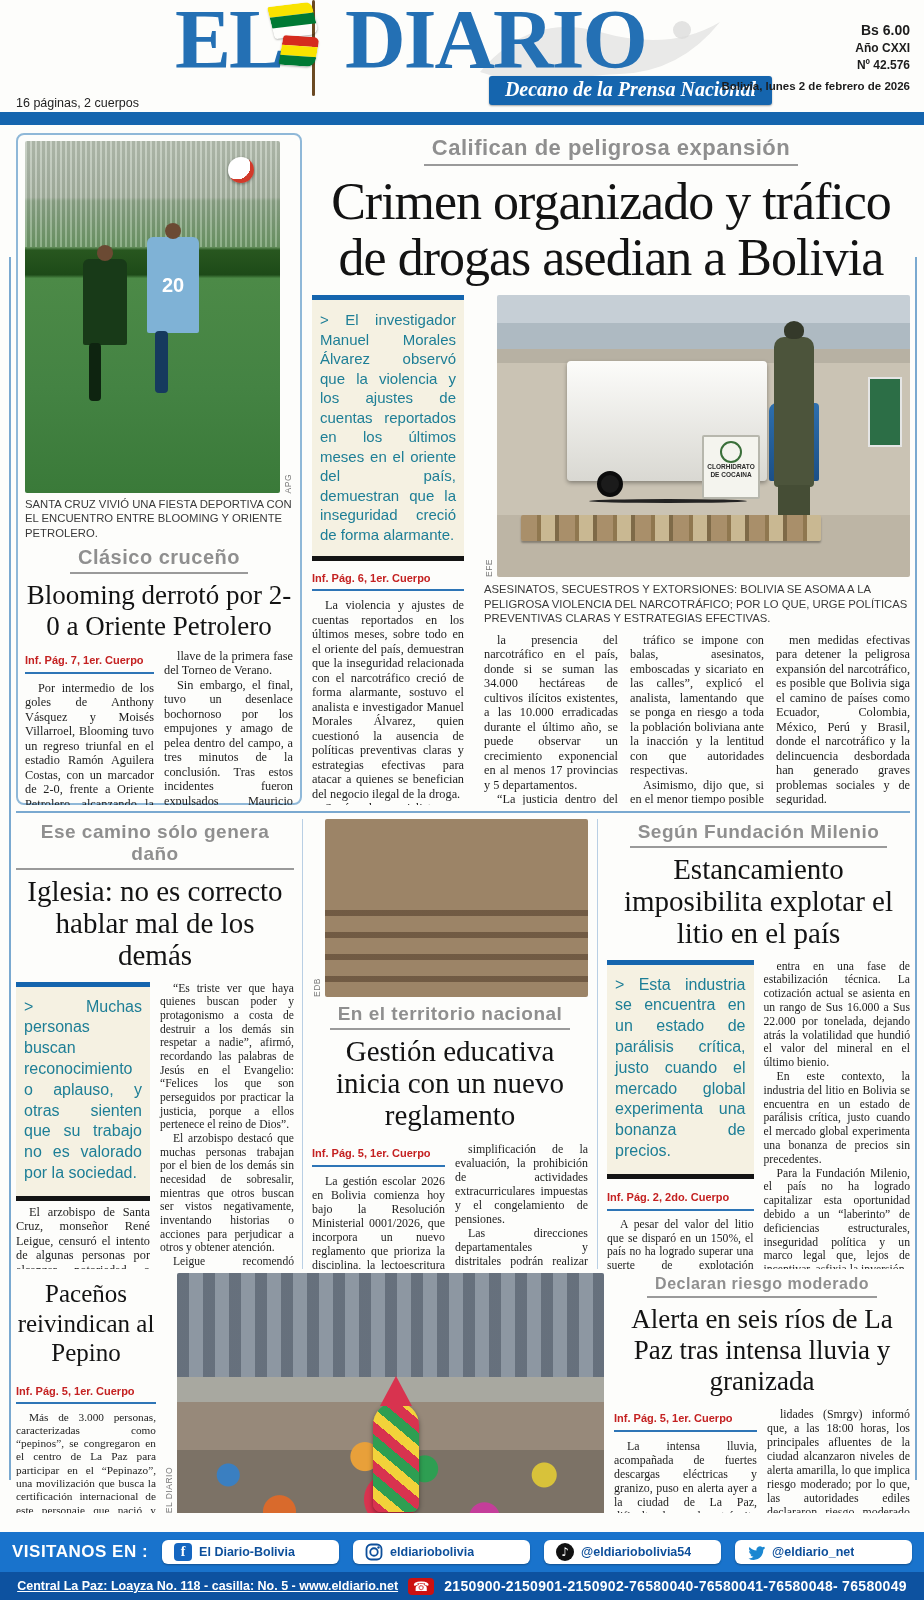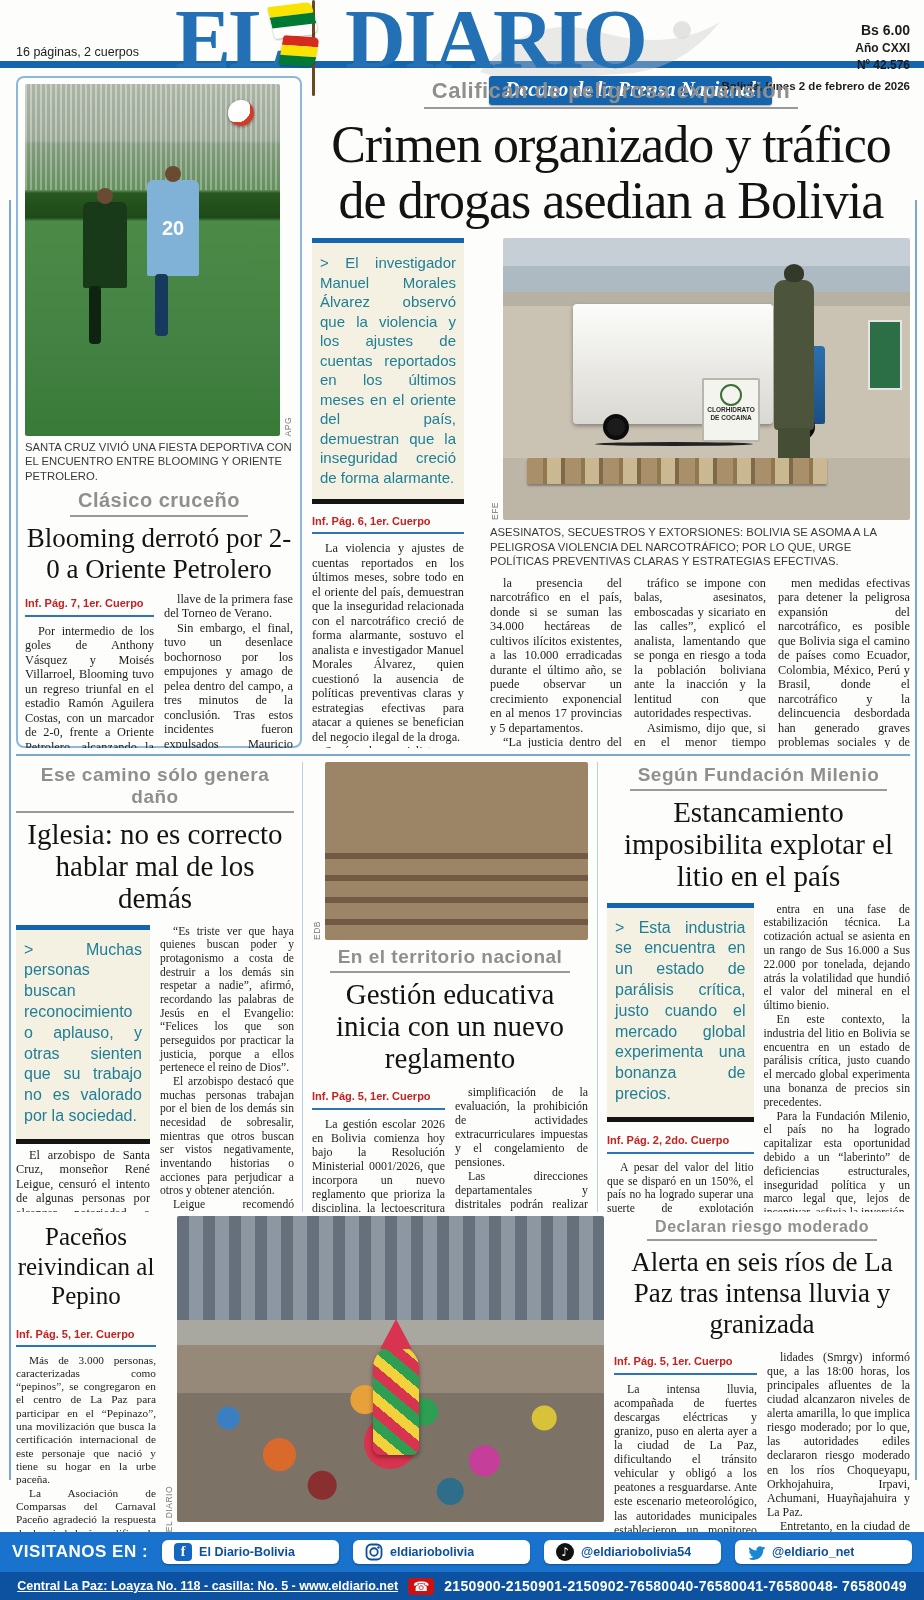--- a/index.html
+++ b/index.html
@@ -85,21 +85,21 @@
   .ball { position:absolute; right:26px; top:16px; width:26px; height:26px; border-radius:50%;
     background:radial-gradient(circle at 35% 35%, #fff 0 55%, #d23a2a 56% 100%); box-shadow:0 1px 3px rgba(0,0,0,.4); }
   .futbol-caption-row { display:flex; gap:3px; }
   .futbol-headline { font-size:27px; line-height:1.12; margin:4px 0 8px; }
   .cols2 { display:flex; gap:10px; }
   .cols2 .col { flex:1; min-width:0; }
   
   .main-article { flex:1; min-width:0; padding-left:10px; display:flex; flex-direction:column; }
   .main-kicker span { font-size:22px; }
   .main-headline { font-size:52px; line-height:1.07; letter-spacing:-1px; margin:2px 0 10px; }
-  .main-row { display:flex; gap:26px; flex:1; min-height:0; }
+  .main-row { display:flex; gap:20px; flex:1; min-height:0; }
   .main-col1 { width:152px; flex:none; display:flex; flex-direction:column; }
   .main-col1 .blurb { font-size:15px; margin-bottom:6px; }
   .main-right { flex:1; min-width:0; display:flex; flex-direction:column; }
   .drug-row { display:flex; gap:3px; }
   .photo-drug { flex:1; height:282px;
     background:linear-gradient(#c6cfd6 0 10%, #aebac2 10% 19%, #b7b1a3 19% 24%, #cac3b4 24% 78%, #bdb5a5 78% 100%); }
   .truck-box { position:absolute; left:70px; top:66px; width:200px; height:120px; background:linear-gradient(#fcfcfa, #d9d8d2); border-radius:4px; box-shadow:0 2px 4px rgba(0,0,0,.35); }
   .truck-box::before { content:""; position:absolute; right:-52px; bottom:0; width:50px; height:78px;
     background:linear-gradient(#2d6fae,#1b4f86); border-radius:8px 4px 2px 2px; }
   .truck-box::after { content:""; position:absolute; left:16px; bottom:-14px; width:170px; height:0;
@@ -134,21 +134,21 @@
       radial-gradient(circle at 70% 43%, #241d18 0 7px, transparent 8px),
       radial-gradient(circle at 86% 46%, #2c2420 0 7px, transparent 8px),
       radial-gradient(circle at 26% 62%, #241d18 0 8px, transparent 9px),
       radial-gradient(circle at 62% 64%, #2c2420 0 8px, transparent 9px),
       linear-gradient(#d8d8d2 0 26%, #b9ab97 26% 34%, #a08succeeds 0, #a0876b 34% 52%, #8a7156 52% 72%, #6f5a43 72% 100%);
     background-color:#9c8467;
   }
   .photo-classroom::after { content:""; position:absolute; left:0; right:0; bottom:0; height:58%;
     background:repeating-linear-gradient(180deg, transparent 0 16px, rgba(60,40,25,.45) 16px 22px); }
   
-  .bottom-band { display:flex; height:316px; overflow:hidden; margin-top:4px; }
+  .bottom-band { display:flex; height:240px; overflow:hidden; margin-top:4px; }
   .pepino-col { width:148px; flex:none; padding-right:8px; }
   .pepino-headline { font-size:25px; line-height:1.18; margin:6px 0 12px; }
   .pepino-col .bodytext { font-size:11.3px; }
   .carnival-wrap { width:440px; flex:none; display:flex; gap:3px; }
   .photo-carnival { flex:1; height:306px;
     background:
       radial-gradient(circle at 50% 74%, #d8334f 0 26px, transparent 27px),
       radial-gradient(circle at 44% 60%, #e8a03a 0 14px, transparent 15px),
       radial-gradient(circle at 58% 64%, #2e9e52 0 13px, transparent 14px),
       radial-gradient(circle at 24% 78%, #d96a2c 0 16px, transparent 17px),

